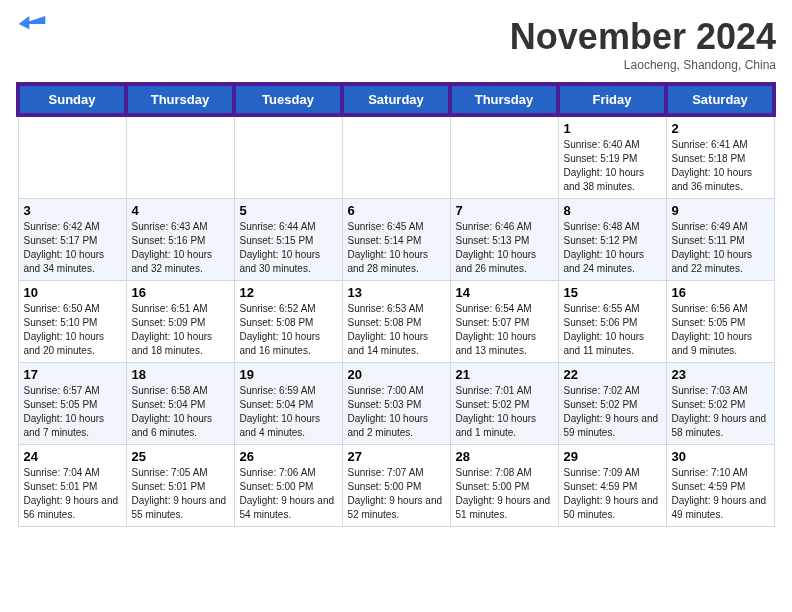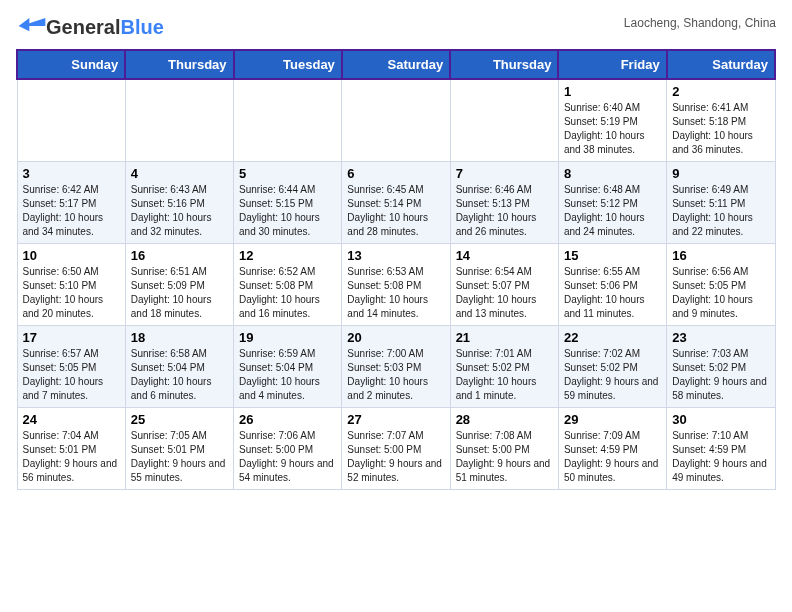--- a/index.html
+++ b/index.html
@@ -34,25 +34,25 @@
       color: #555;
     }
     .calendar {
       width: 100%;
       border-collapse: collapse;
       font-size: 11px;
     }
     .calendar th {
       background: #2563c7;
       color: #fff;
-      text-align: right;
+      text-align: center;
       padding: 6px 6px;
       font-size: 13px;
       font-weight: bold;
-      border: 2px solid #4c1d95;
+      border: 4px solid #4c1d95;
     }
     .calendar td {
       border: 1px solid #d0d8e8;
       vertical-align: top;
       padding: 4px 5px;
       width: calc(100% / 7);
       min-height: 80px;
       height: 80px;
       background: #fff;
     }
@@ -82,28 +82,23 @@
 </head>
 <body>
 
 <div class="header-area">
   <div class="logo-wrapper">
     <div>
       <svg class="logo-arrow" viewBox="0 0 50 30" xmlns="http://www.w3.org/2000/svg">
         <polygon points="0,15 20,0 20,10 50,0 50,15 20,15 20,25" fill="#3b82f6"></polygon>
       </svg>
     </div>
-    <div>
-      <div style="display:flex; align-items:center;">
-        <span style="font-size:20px; font-weight:bold; color:#333;">General</span>
-          <span style="font-size:20px; font-weight:bold; color:#3b82f6;">Blue</span>
-      </div>
-    </div>
   </div>
   <div class="title-area">
+    <div class="month-title">November 2024</div>
     <div class="location">Laocheng, Shandong, China</div>
   </div>
 </div>
 
 <table class="calendar">
   <thead>
     <tr>
     <th>Sunday</th>
         <th>Thursday</th>
         <th>Tuesday</th>

